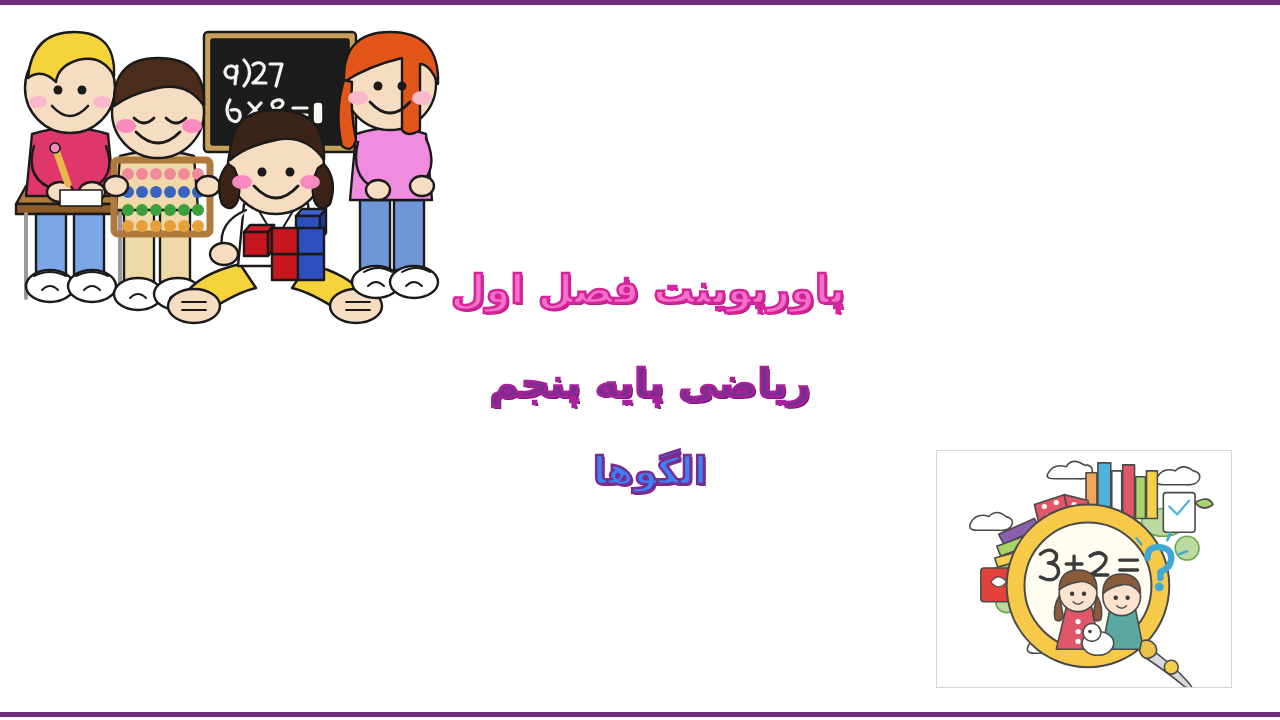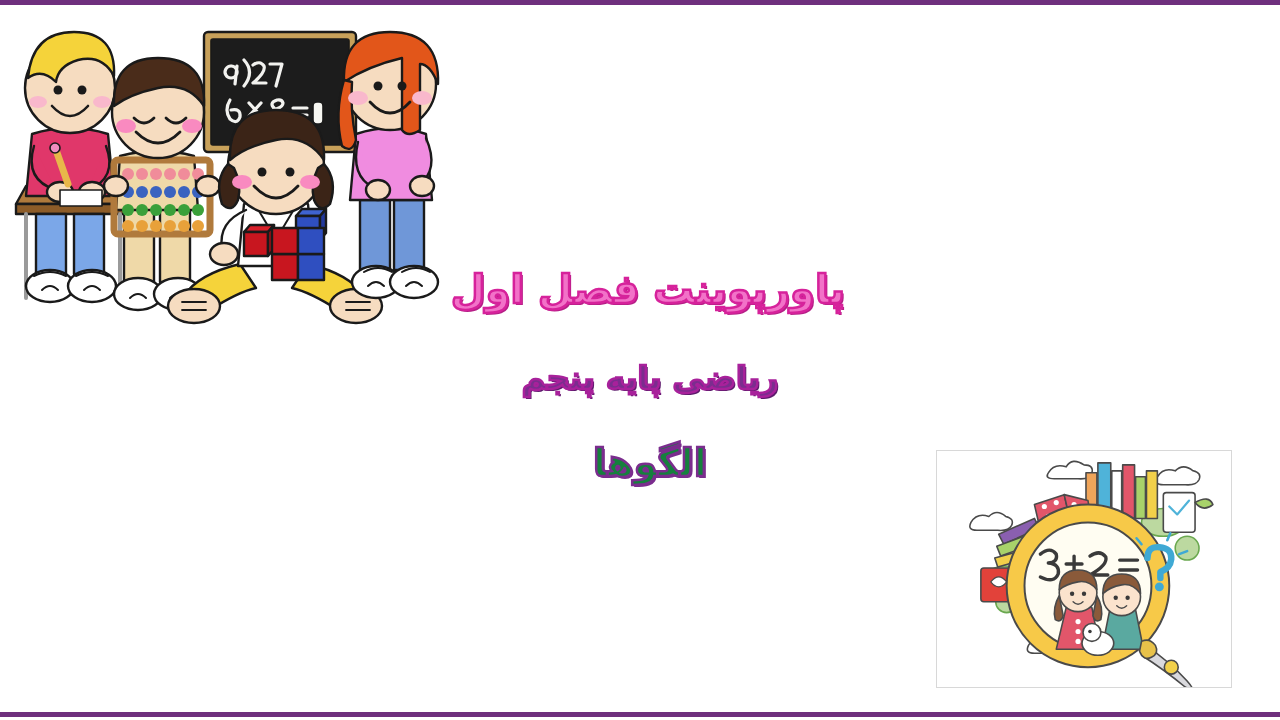--- a/index.html
+++ b/index.html
@@ -56,29 +56,29 @@
     white-space: nowrap;
   }
   .title-line-1 {
     font-size: 40px;
     color: #f272c8;
     -webkit-text-stroke: 2.5px #d6229b;
     text-shadow: 2px 2px 0 #b51f86;
     margin-bottom: 52px;
   }
   .title-line-2 {
-    font-size: 32px;
+    font-size: 40px;
     color: #7b2d8e;
     -webkit-text-stroke: 2.5px #a8219b;
     text-shadow: 2px 2px 0 #5c1a6b;
     margin-bottom: 48px;
   }
   .title-line-3 {
     font-size: 38px;
-    color: #15803d;
+    color: #3b82f6;
     -webkit-text-stroke: 2.5px #7b2d8e;
     text-shadow: 2px 2px 0 #7b2d8e;
   }
 
   
   .clipart-magnifier {
     position: absolute;
     left: 936px;
     top: 450px;
     width: 296px;

